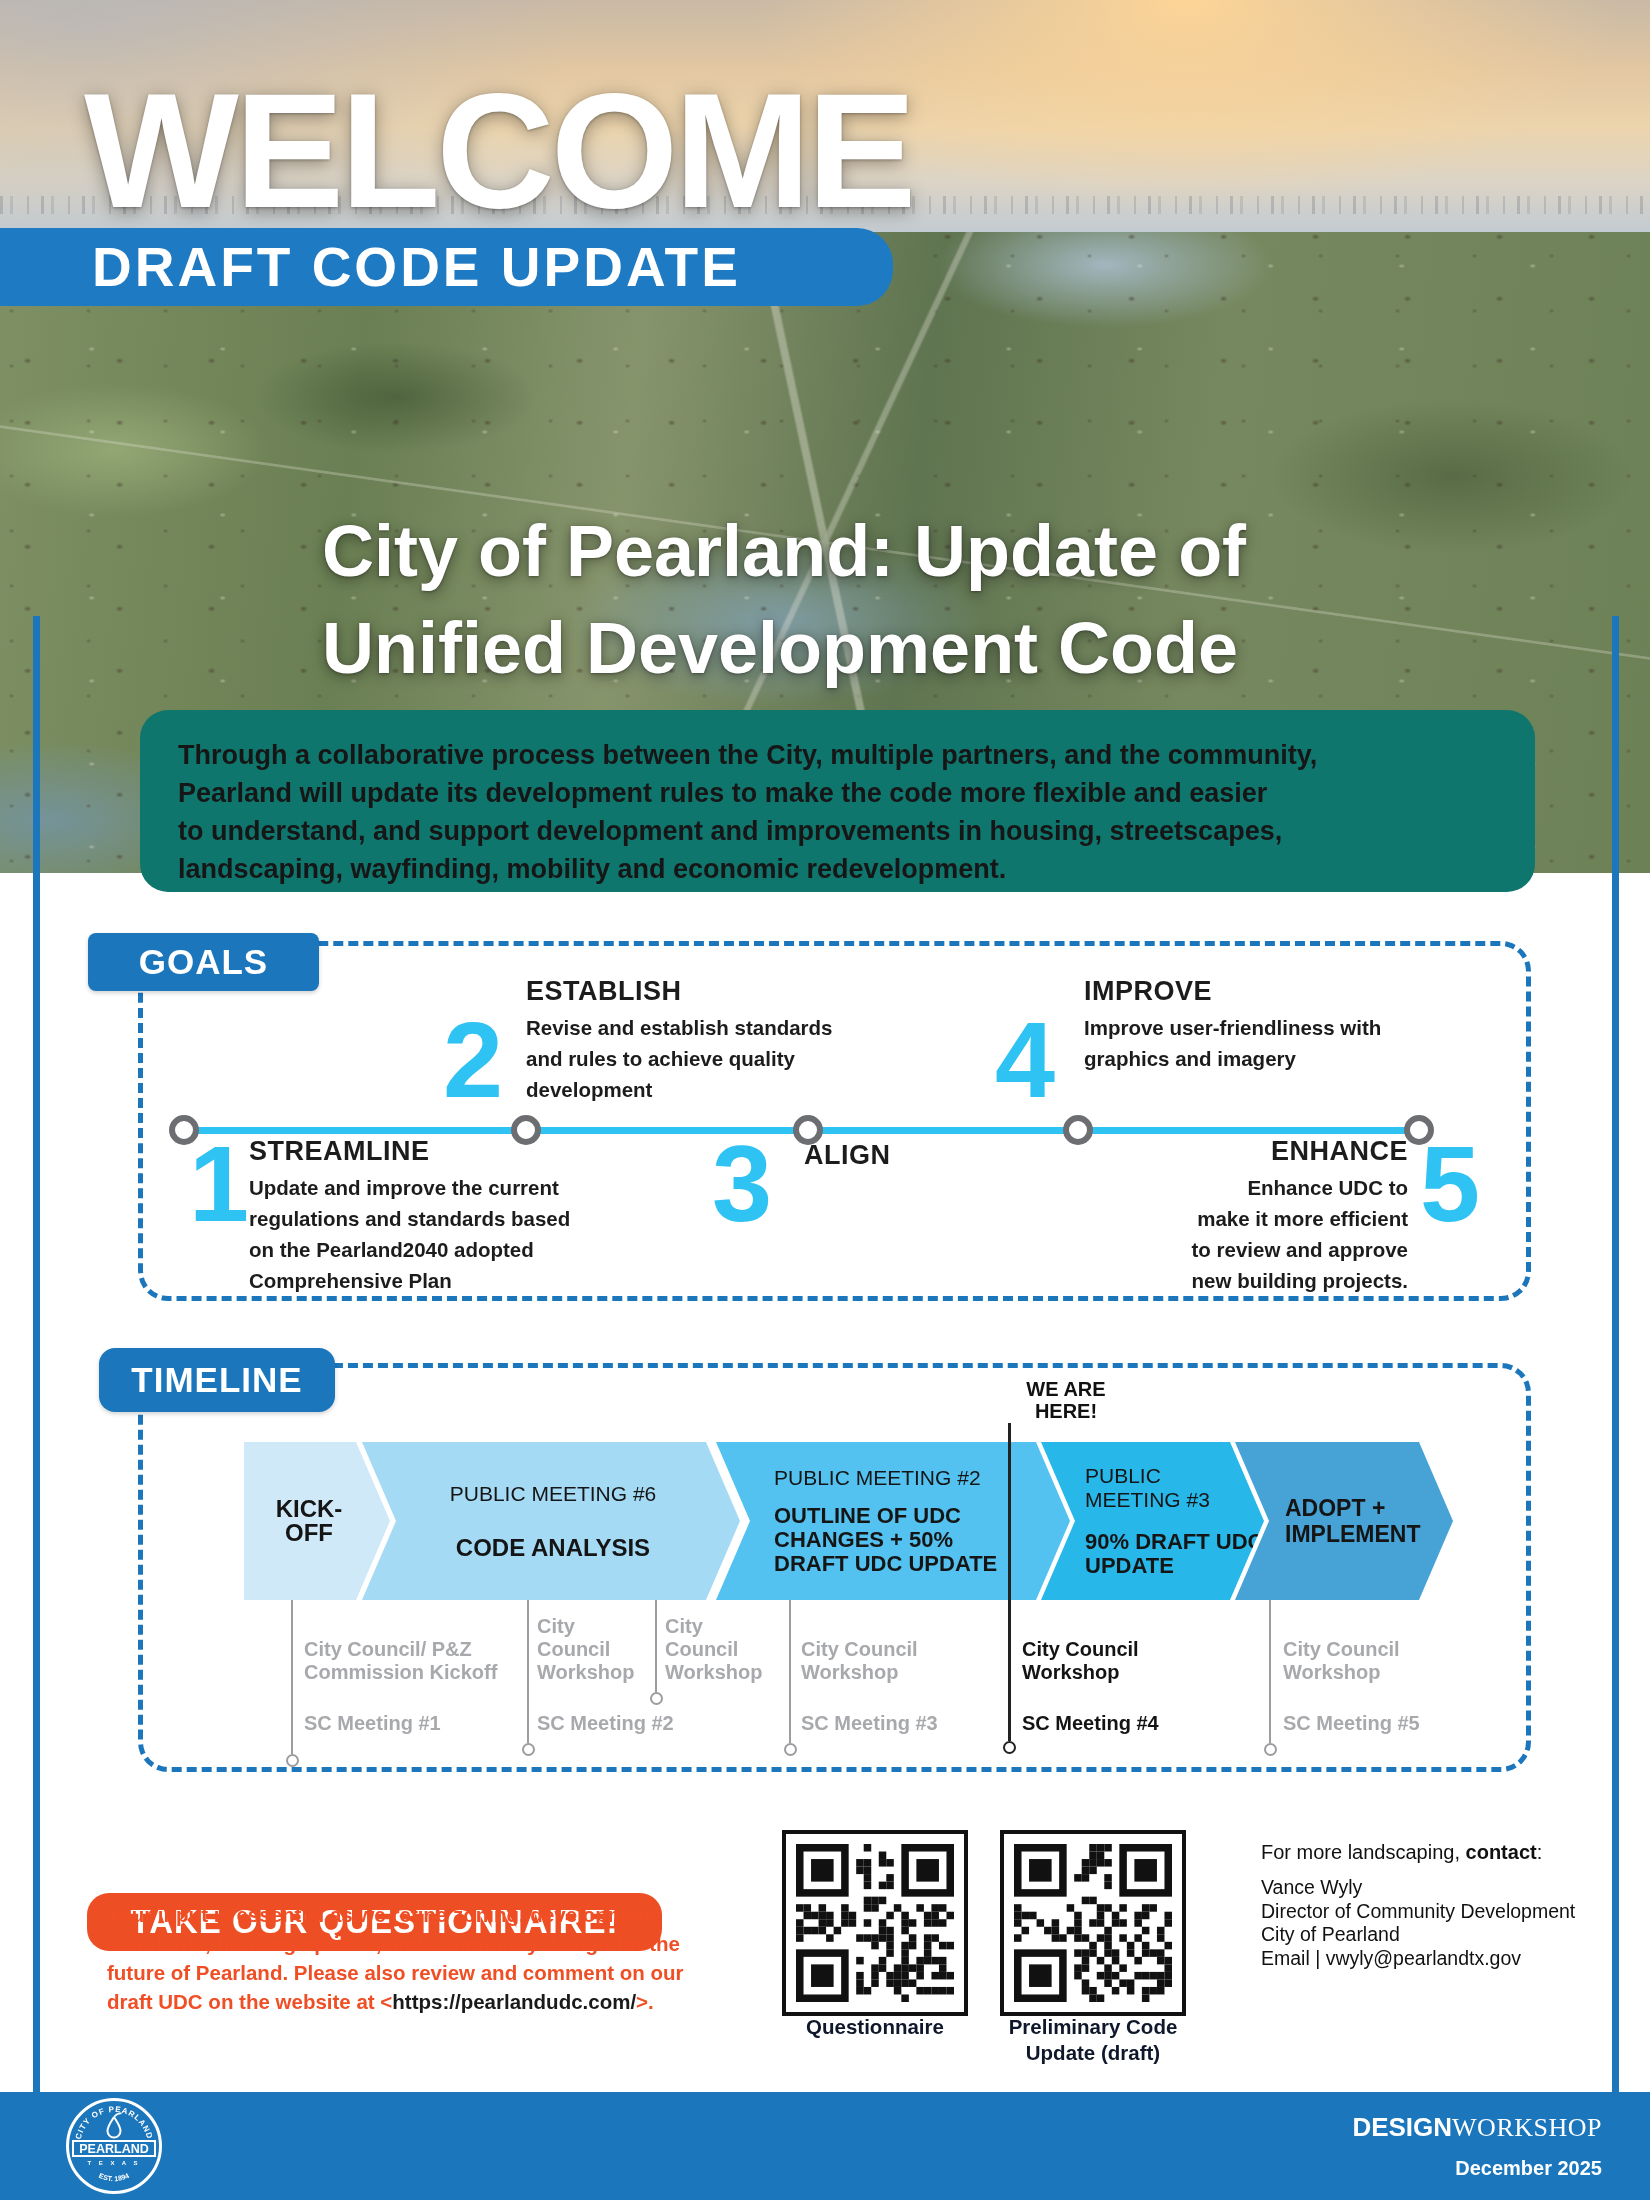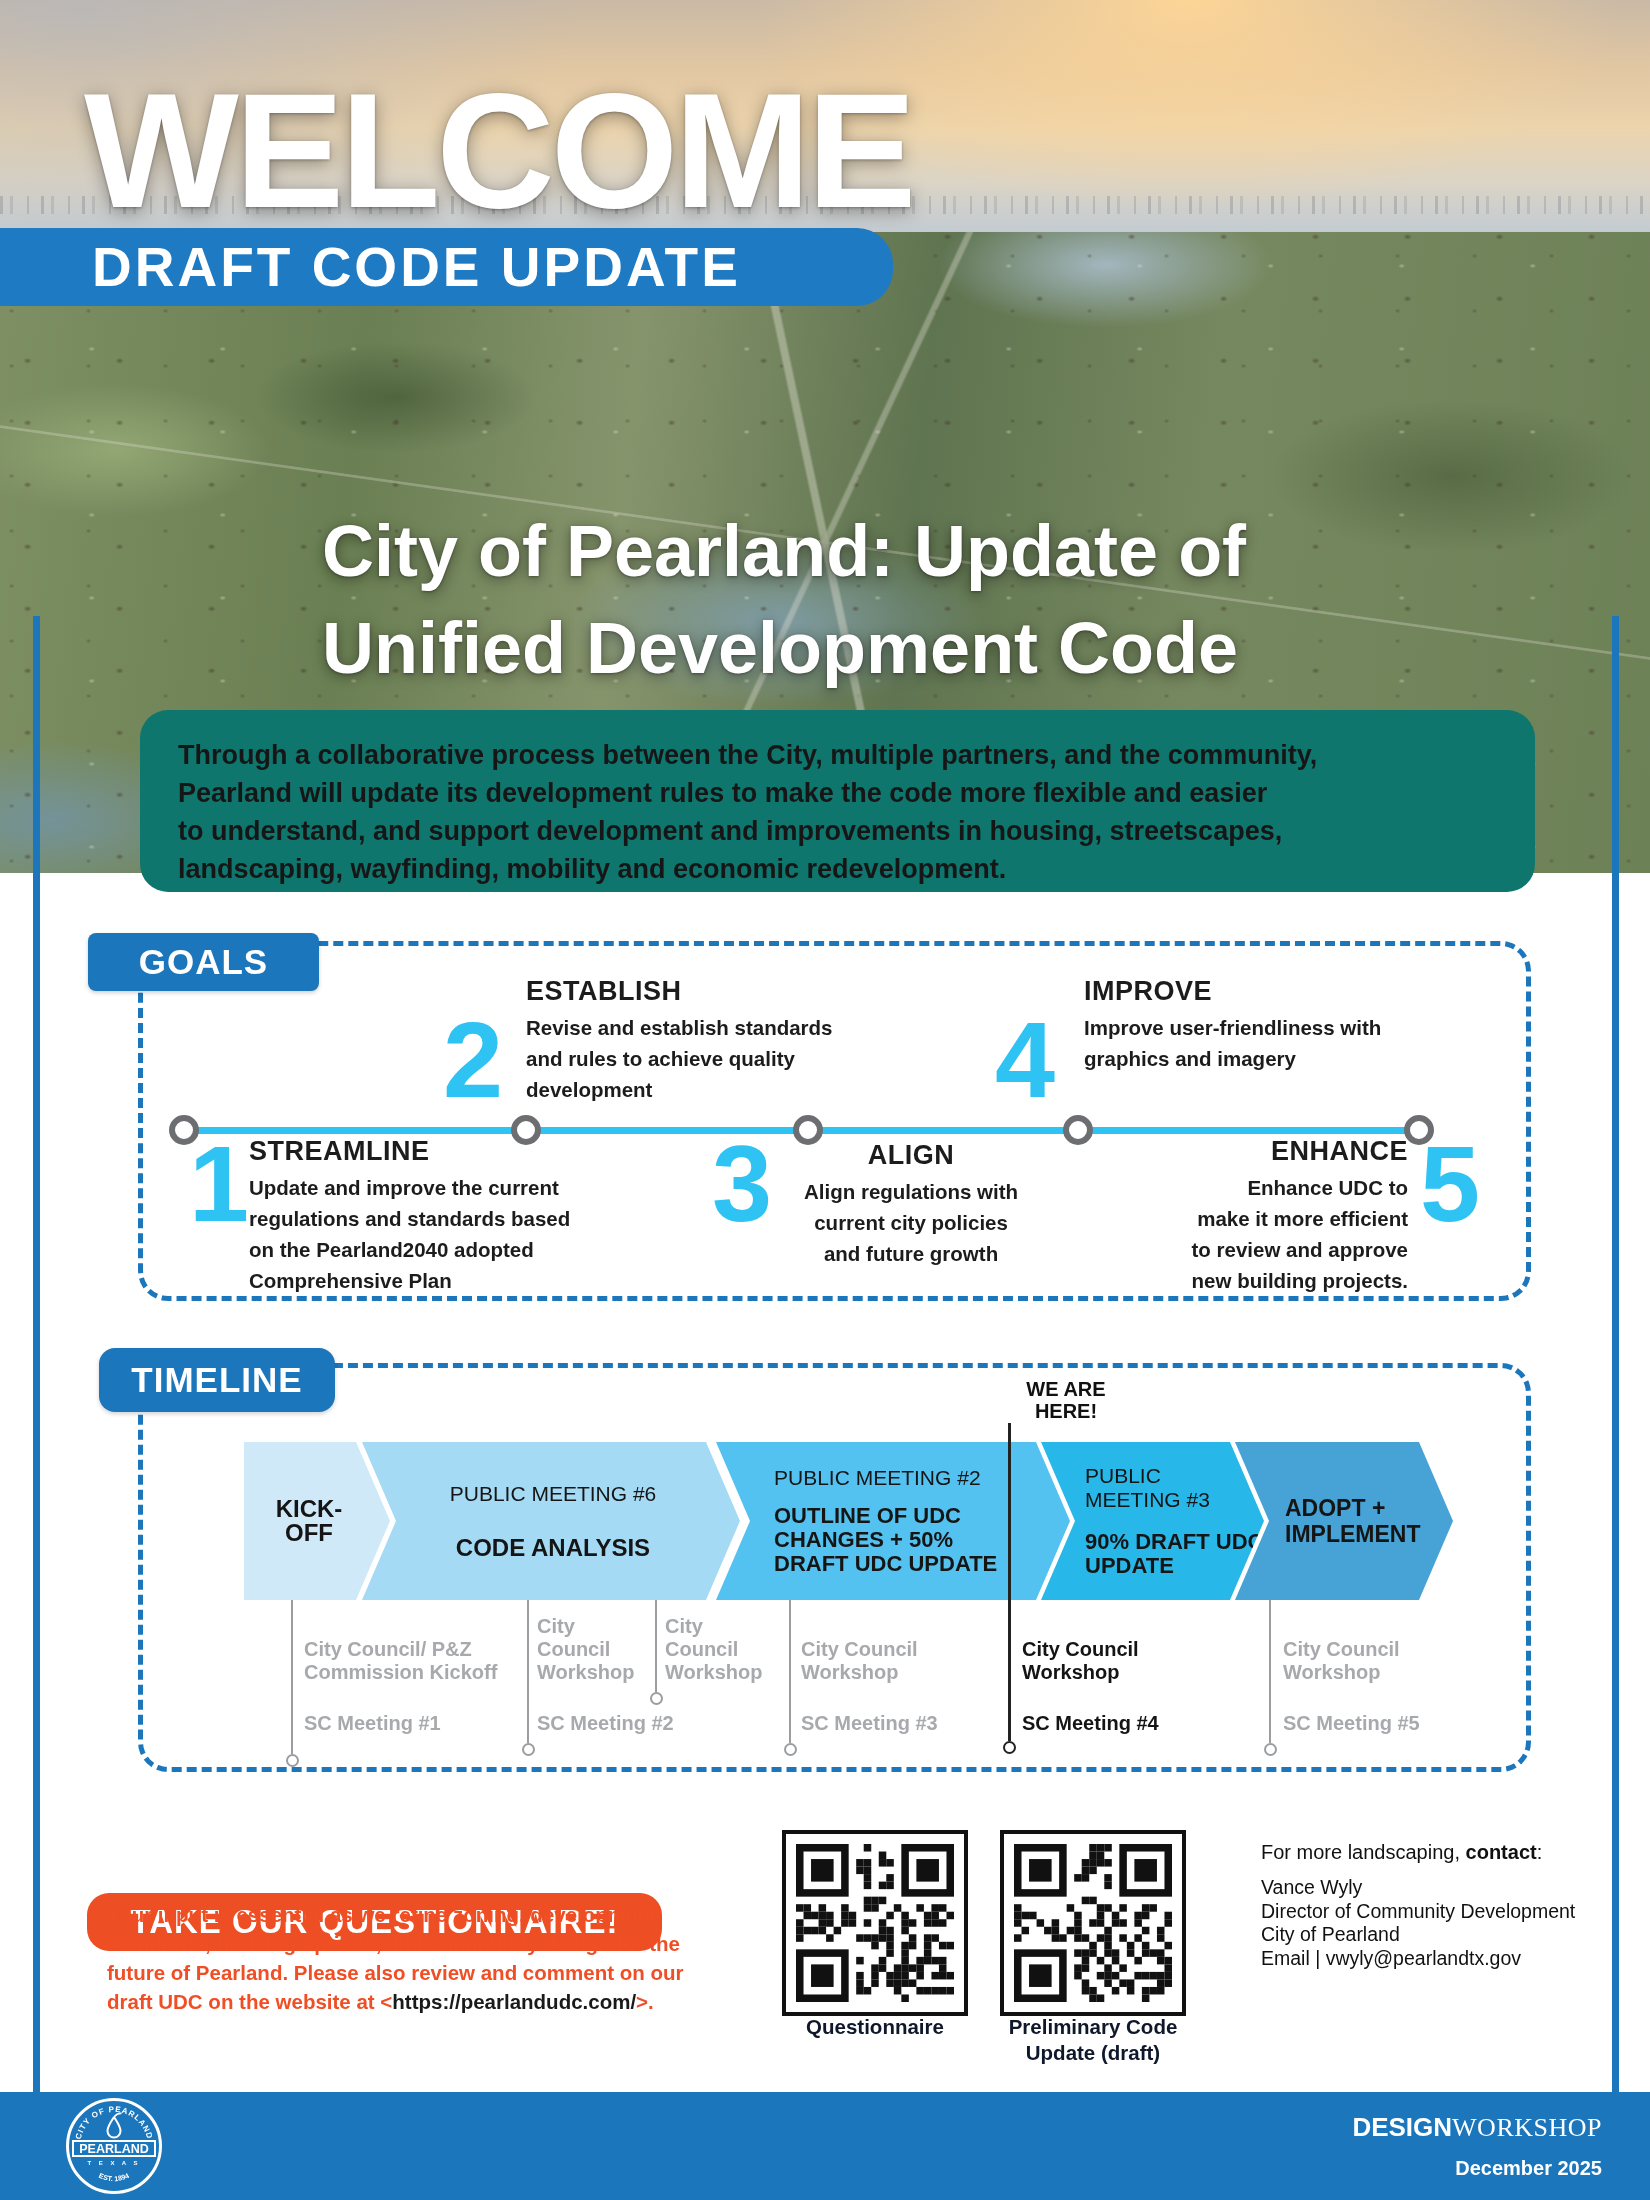--- a/index.html
+++ b/index.html
@@ -220,21 +220,20 @@
   <div class="goal-item g1">
     <h3>STREAMLINE</h3>
     <div class="g-body">Update and improve the current<br>regulations and standards based<br>on the Pearland2040 adopted<br>Comprehensive Plan</div>
   </div>
   <div class="goal-item g2">
     <h3>ESTABLISH</h3>
     <div class="g-body">Revise and establish standards<br>and rules to achieve quality<br>development</div>
   </div>
   <div class="goal-item g3">
     <h3>ALIGN</h3>
-    <div class="g-body">Align regulations with<br>current city policies<br>and future growth</div>
   </div>
   <div class="goal-item g4">
     <h3>IMPROVE</h3>
     <div class="g-body">Improve user-friendliness with<br>graphics and imagery</div>
   </div>
   <div class="goal-item g5">
     <h3>ENHANCE</h3>
     <div class="g-body">Enhance UDC to<br>make it more efficient<br>to review and approve<br>new building projects.</div>
   </div>
 

